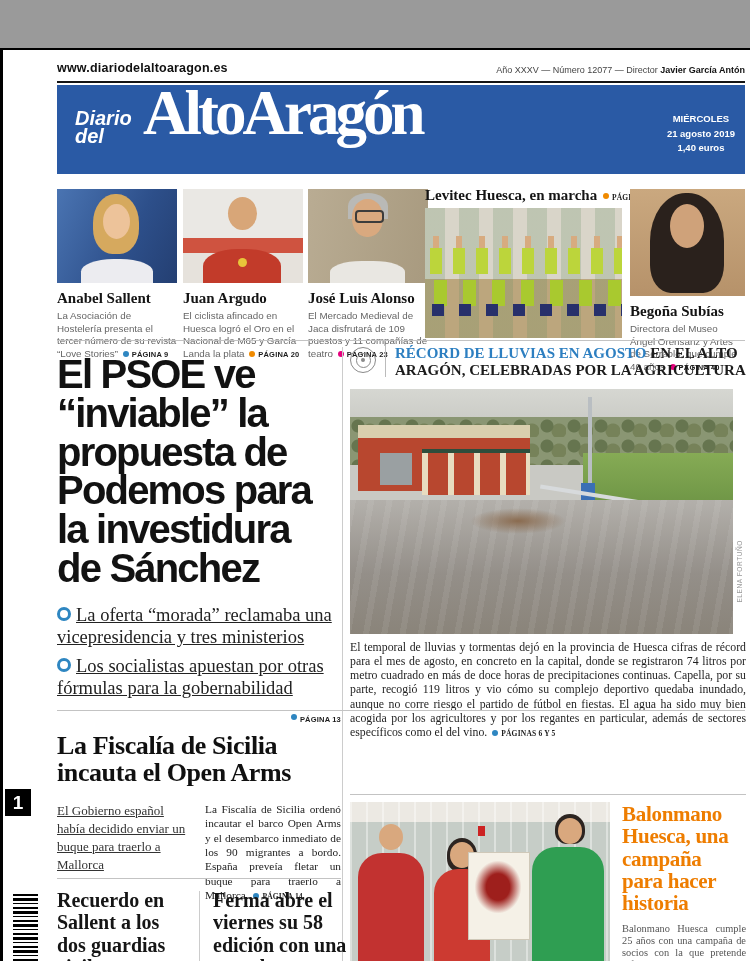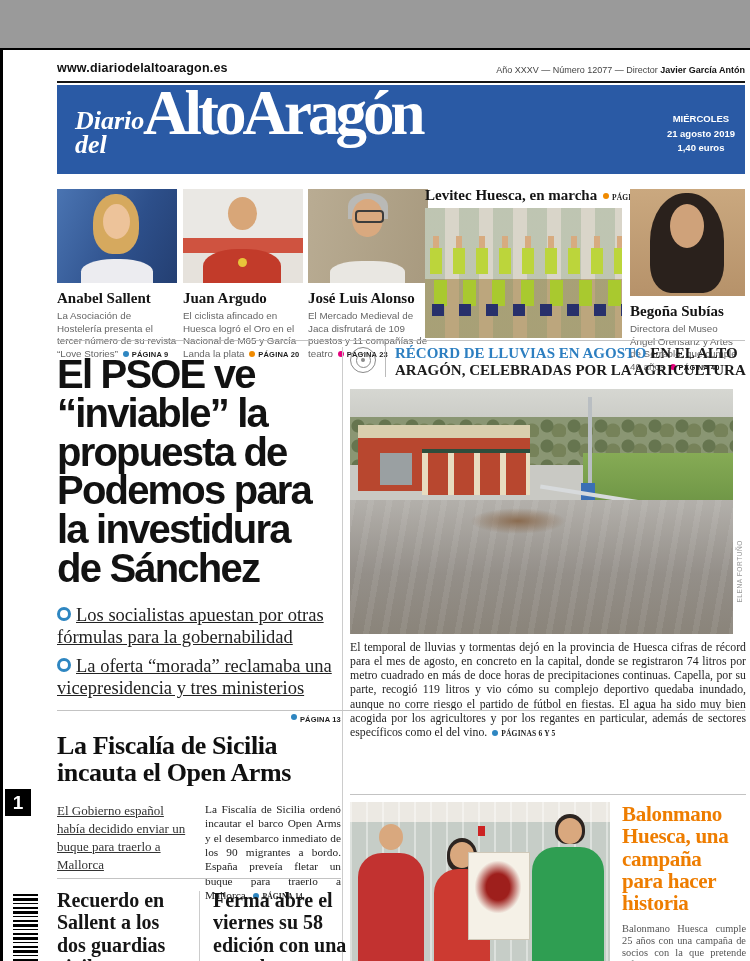--- a/index.html
+++ b/index.html
@@ -10,22 +10,22 @@
 
   
   .header{position:absolute;left:57px;top:13px;width:688px;display:flex;justify-content:space-between;align-items:flex-end;}
   .site-url{font-weight:bold;font-size:12.5px;color:#101010;letter-spacing:.2px;}
   .edition-meta{font-size:9px;color:#444;}
   .edition-meta b{color:#111;}
   .header-rule{position:absolute;left:57px;top:33px;width:688px;height:2px;background:#141414;}
 
   
   .masthead{position:absolute;left:57px;top:37px;width:688px;height:89px;background:#2a5aa5;color:#fff;}
-  .mh-prefix{position:absolute;left:18px;top:24px;font-family:Liberation Serif, serif;
-             font-style:italic;font-weight:bold;font-size:26px;line-height:.92;}
+  .mh-prefix{position:absolute;left:18px;top:24px;font-family:Liberation Sans, sans-serif;
+             font-style:italic;font-weight:bold;font-size:20px;line-height:.92;}
   .mh-title{position:absolute;left:86px;top:-8px;font-family:"Liberation Serif","DejaVu Serif",serif;
             font-weight:bold;font-size:63px;letter-spacing:-4px;}
   .mh-date{position:absolute;right:10px;top:27px;font-size:9.5px;font-weight:bold;line-height:1.55;text-align:center;}
 
   
   .dot{display:inline-block;width:6px;height:6px;border-radius:50%;vertical-align:middle;margin:0 3px 1px 2px;}
   .dot-blue{background:#2e86c1;} .dot-orange{background:#f08a00;} .dot-magenta{background:#e5007d;}
   .pr{font-size:7.5px;font-weight:bold;color:#1b1b1b;letter-spacing:.2px;}
   .rule{position:absolute;height:1px;background:#c3c3c3;}
   .vrule{position:absolute;width:1px;background:#cccccc;}
@@ -260,24 +260,24 @@
     </div>
   </div>
 
   <div class="rule" style="left:57px;top:292px;width:688px;"></div>
   <div class="vrule" style="left:342px;top:299px;height:651px;"></div>
 
   <div class="lead">
     <div class="lead-headline">El PSOE ve “inviable” la propuesta de Podemos para la investidura de Sánchez</div>
     <div class="lead-bullets">
       <div class="bullet">
-        <span class="ring"></span><u>Los socialistas apuestan por otras fórmulas para la gobernabilidad</u>
+        <span class="ring"></span><u>La oferta “morada” reclamaba una vicepresidencia y tres ministerios</u>
       </div>
       <div class="bullet">
-        <span class="ring"></span><u>La oferta “morada” reclamaba una vicepresidencia y tres ministerios</u>
+        <span class="ring"></span><u>Los socialistas apuestan por otras fórmulas para la gobernabilidad</u>
       </div>
     </div>
     <div class="lead-page">
       <span class="dot dot-blue"></span><b class="pr">PÁGINA 13</b>
     </div>
   </div>
 
   <div class="rain-kicker">
     <span class="kicker-icon">
         <span>

